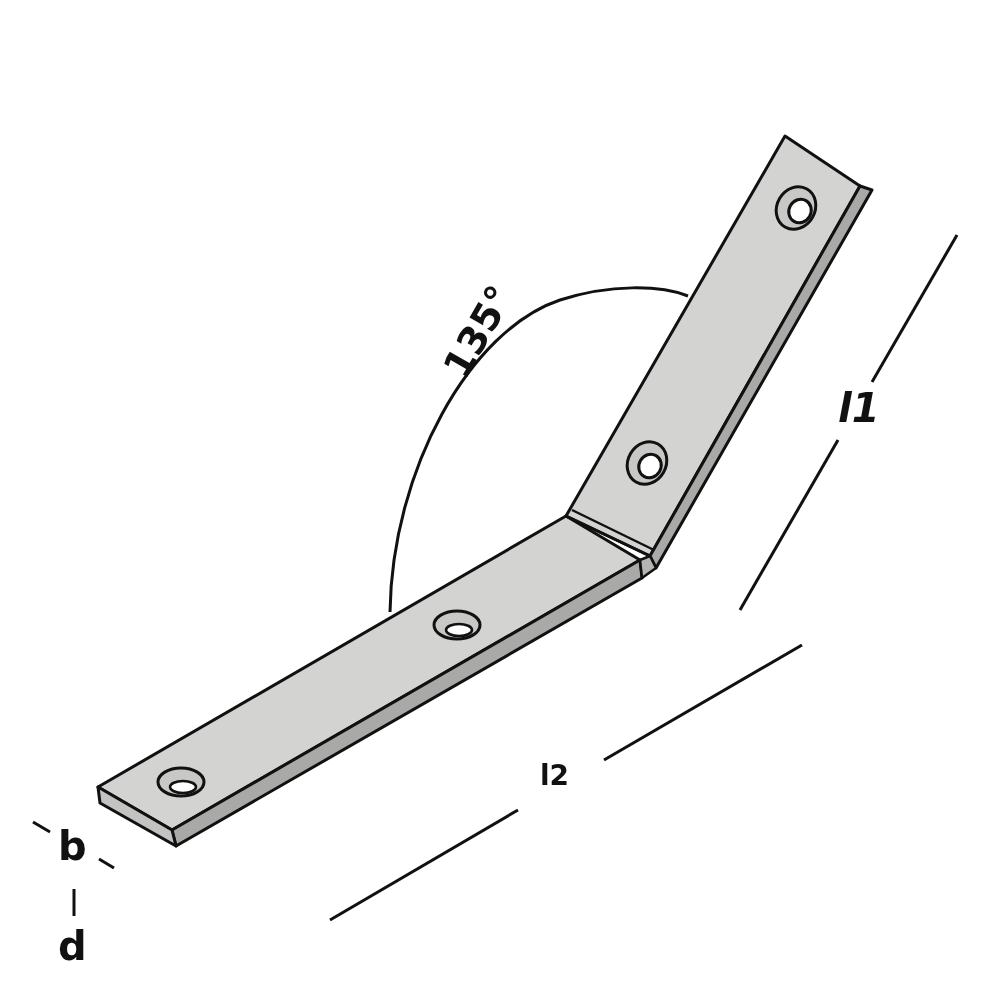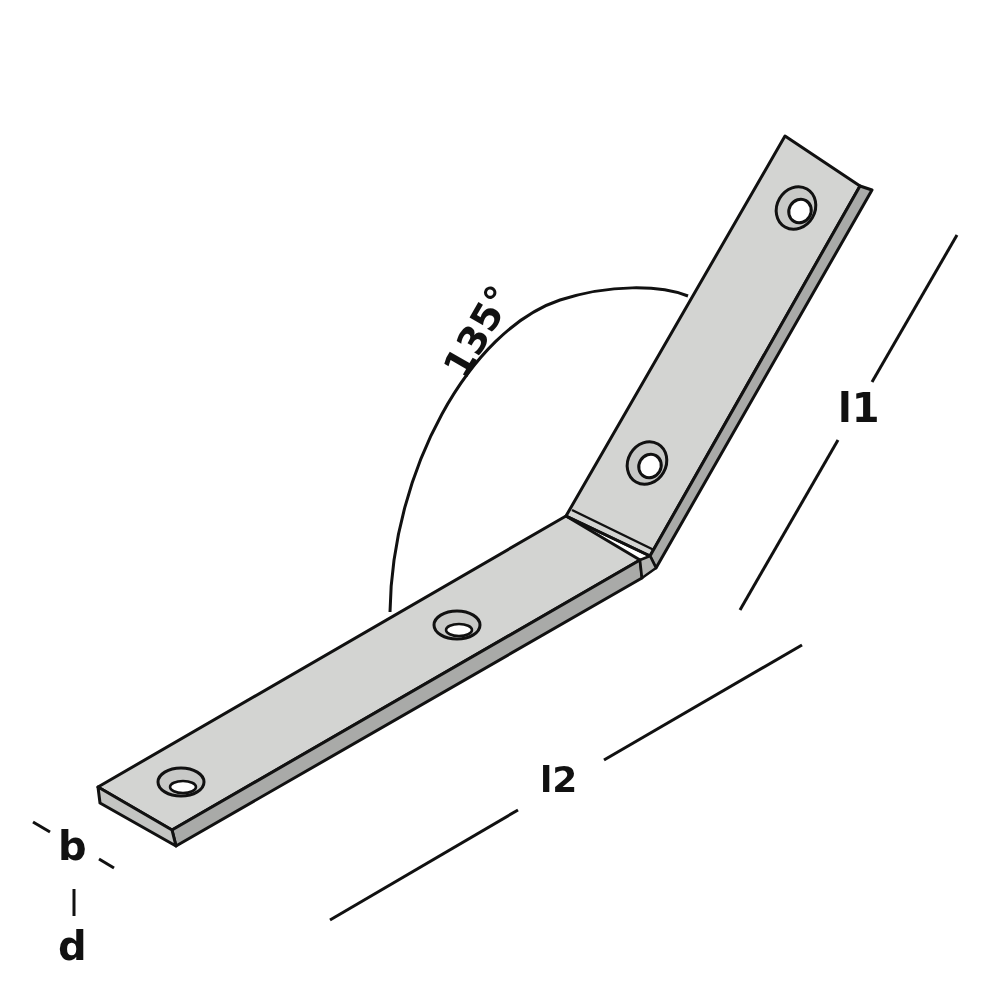--- a/index.html
+++ b/index.html
@@ -7,22 +7,22 @@
     #stage { position: relative; width: 1000px; height: 1000px; }
     svg { position: absolute; left: 0; top: 0; }
     .lbl {
       position: absolute;
       font-family: "DejaVu Sans", sans-serif;
       font-weight: bold;
       color: #111111;
       line-height: 1;
       white-space: nowrap;
     }
-    #lbl-l1 { left: 838px; top: 388px; font-size: 40px; }
-    #lbl-l2 { left: 540px; top: 762px; font-size: 36px; }
+    #lbl-l1 { left: 838px; top: 388px; font-size: 40px; font-style: italic; }
+    #lbl-l2 { left: 540px; top: 762px; font-size: 28px; }
     #lbl-b  { left: 58px;  top: 826px; font-size: 40px; }
     #lbl-d  { left: 58px;  top: 926px; font-size: 40px; }
     #lbl-angle {
       left: 440px; top: 320px; font-size: 38px;
       transform-origin: 0 0;
       transform: rotate(-60deg) translate(-40px, 20px);
     }
   </style>
 </head>
 <body>

